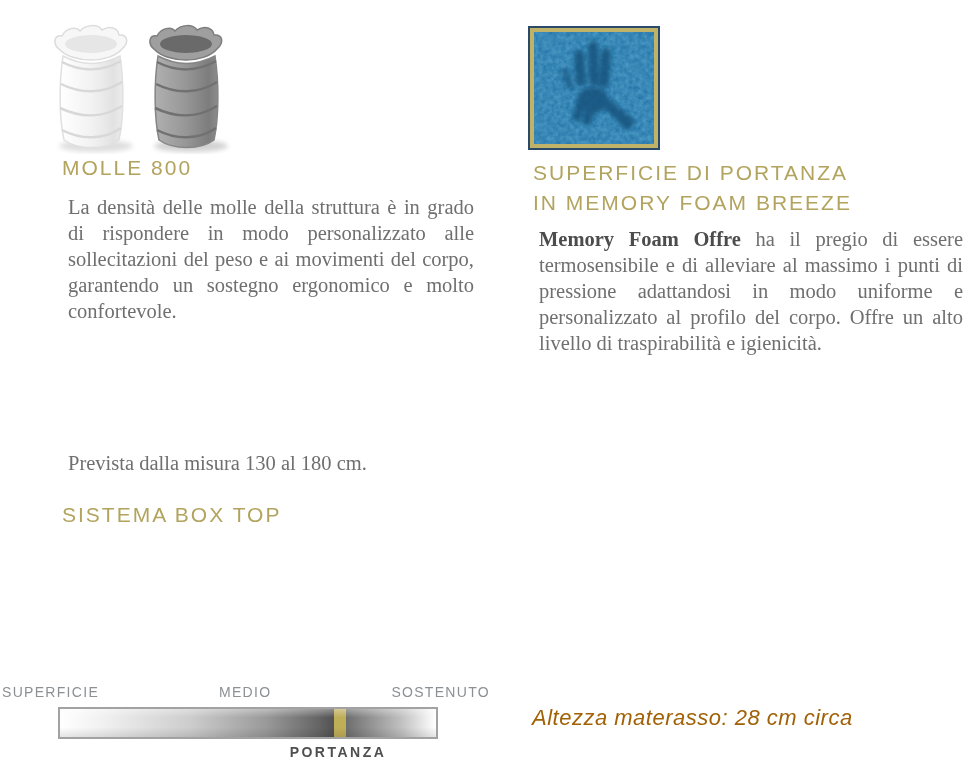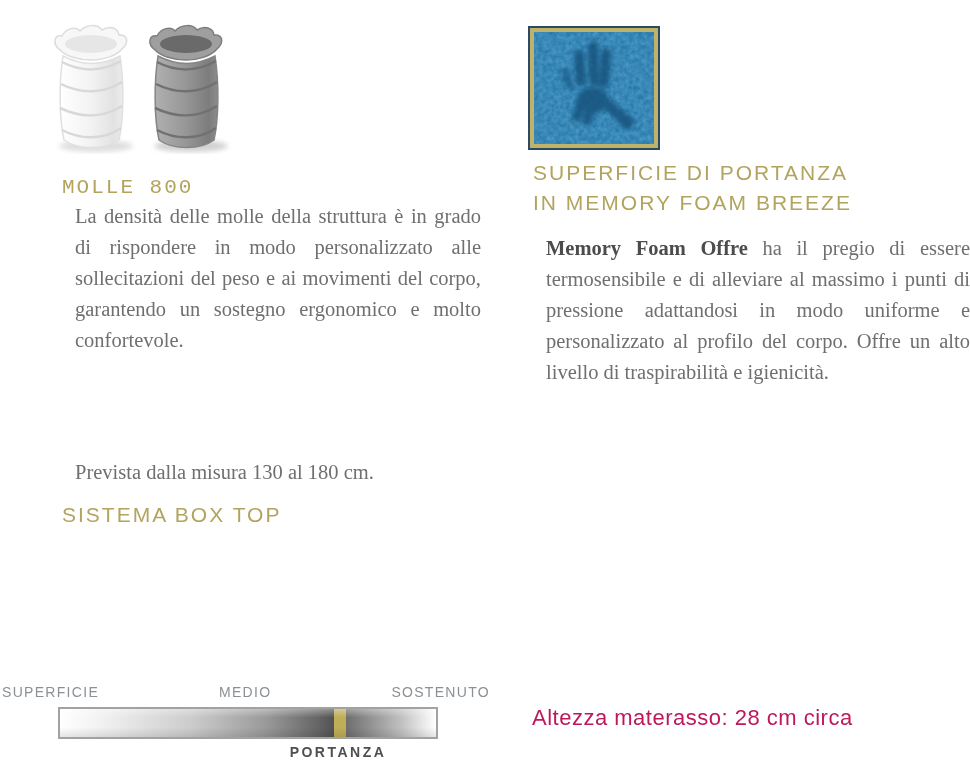--- a/index.html
+++ b/index.html
@@ -18,24 +18,24 @@
     font-family: "Liberation Sans", sans-serif;
     font-size: 21px;
     letter-spacing: 2px;
     color: #b2a45e;
     white-space: nowrap;
   }
 
   
   .serif {
     position: absolute;
-    margin: 13px;
+    margin: 6px;
     font-family: "Liberation Serif", "DejaVu Serif", serif;
     font-size: 20.5px;
-    line-height: 31px;
+    line-height: 26px;
     color: #6f6f6f;
   }
   .just { text-align: justify; }
   .serif strong { color: #4c4c4c; font-weight: bold; }
 
   
   .springs { position: absolute; left: 46px; top: 22px; width: 186px; height: 132px; }
   .springs svg { position: absolute; top: 0; }
   .spring-white { left: 0; }
   .spring-gray { left: 94px; }
@@ -95,22 +95,23 @@
     letter-spacing: 2.5px;
     color: #4f4f4f;
     white-space: nowrap;
   }
   .altezza {
     position: absolute;
     left: 532px; top: 705px;
     font-family: "Liberation Sans", sans-serif;
     font-size: 22px;
     letter-spacing: 0.5px;
-    color: #be185d;
+    color: #a16207;
     white-space: nowrap;
+    font-style: italic;
   }
 </style>
 </head>
 <body>
 
 <div class="page">
 
   <div class="springs">
     <svg class="spring-white" width="90" height="132" viewBox="0 0 90 132" xmlns="http://www.w3.org/2000/svg">
       <defs>
@@ -181,21 +182,21 @@
         <path d="M72,21 L70,51" stroke-width="10"></path>
         <ellipse cx="59" cy="68" rx="15" ry="13" fill="#14527d" stroke="none"></ellipse>
         <path d="M49,63 L43,85" stroke-width="9"></path>
         <path d="M61,65 L53,89" stroke-width="9"></path>
         <path d="M73,72 L93,90" stroke-width="11"></path>
         <circle cx="93" cy="90" r="7" fill="#14527d" stroke="none"></circle>
       </g>
     </svg>
   </div>
 
-  <div class="h-gold" style="left:62px; top:176px;font-family:Liberation Mono, monospace;">MOLLE 800</div>
+  <div class="h-gold" style="left:62px; top:156px;">MOLLE 800</div>
   <p class="serif just" style="left:62px; top:188px; width:406px;">La densità delle molle della struttura è in grado di rispondere in modo personalizzato alle sollecitazioni del peso e ai movimenti del corpo, garantendo un sostegno ergonomico e molto confortevole.</p>
 
 
   <p class="serif" style="left:62px; top:444px; width:410px;">Prevista dalla misura 130 al 180 cm.</p>
 
   <div class="h-gold" style="left:62px; top:503px;">SISTEMA BOX TOP</div>
 
   <div class="h-gold" style="left:533px; top:161px;">SUPERFICIE DI PORTANZA</div>
   <div class="h-gold" style="left:533px; top:191px;">IN MEMORY FOAM BREEZE</div>
   <p class="serif just" style="left:533px; top:220px; width:424px;"><strong>Memory Foam Offre</strong><span> ha il pregio di essere termosensibile e di alleviare al massimo i punti di pressione adattandosi in modo uniforme e personalizzato al profilo del corpo. Offre un alto livello di traspirabilità e igienicità.</span></p>

